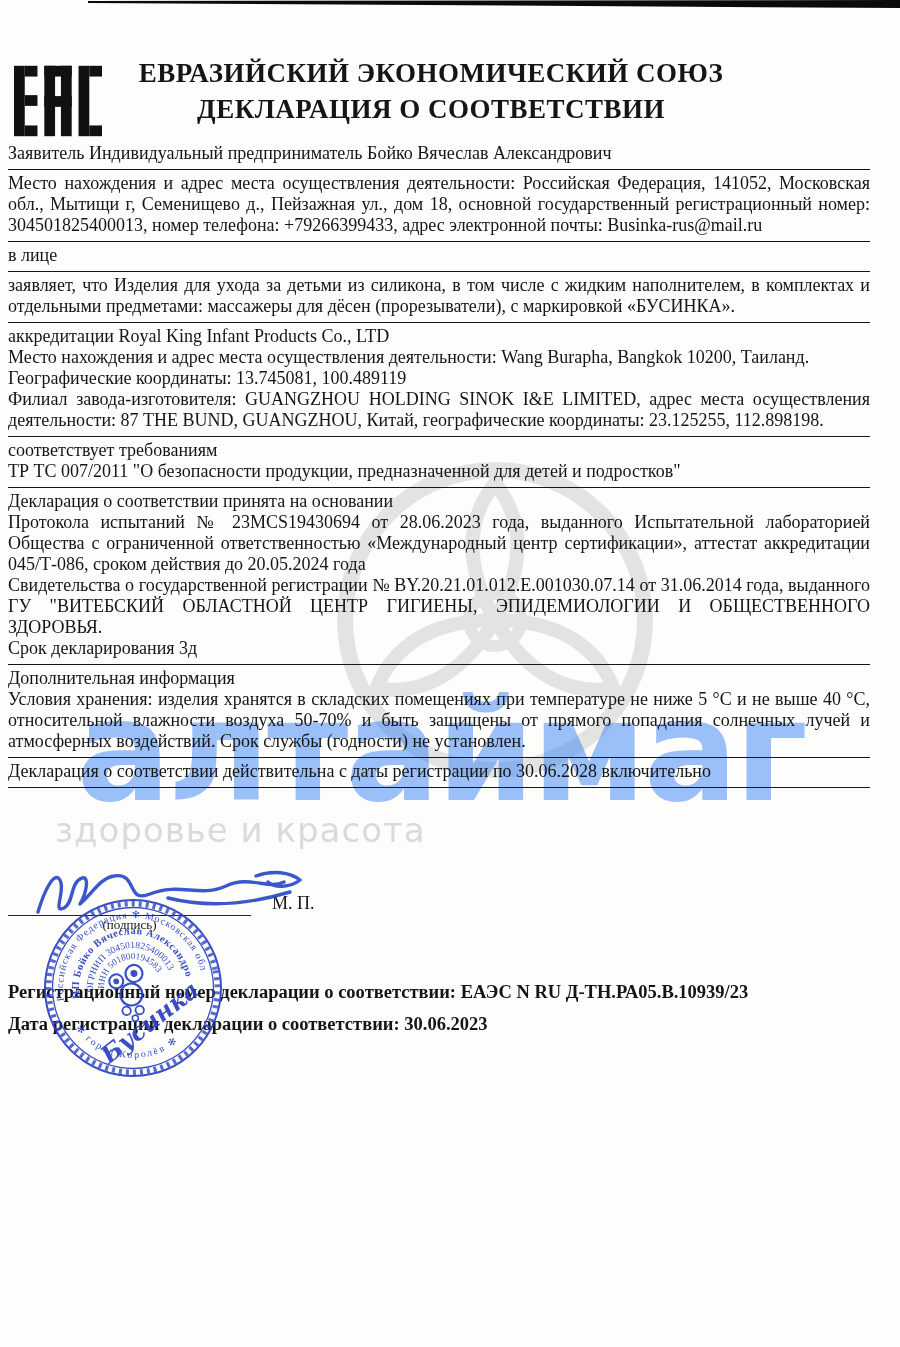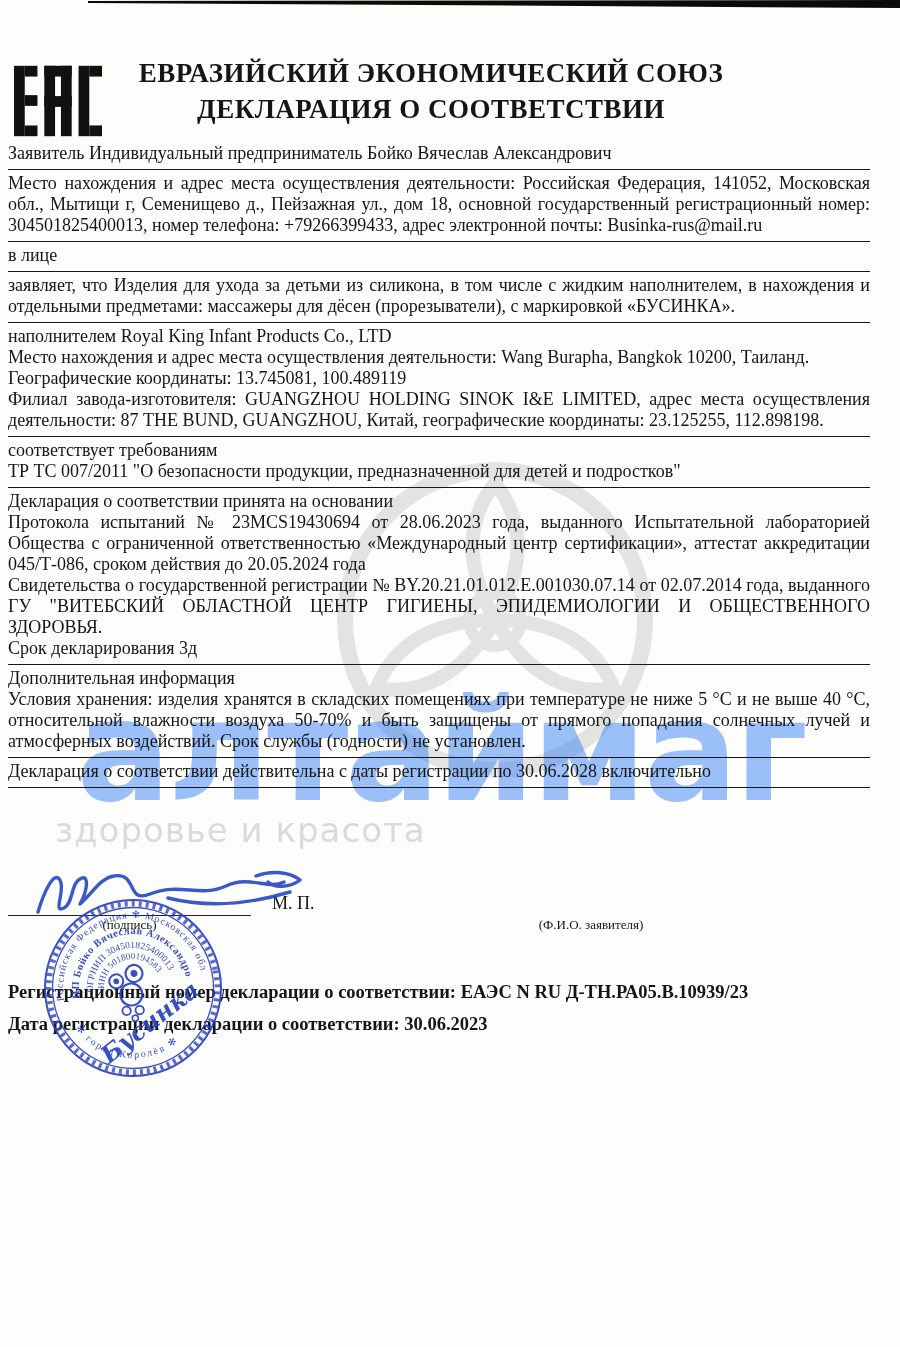--- a/index.html
+++ b/index.html
@@ -99,58 +99,57 @@
     <div class="row just">
       <span>Место нахождения и адрес места осуществления деятельности: Российская Федерация, 141052, Московская обл., Мытищи г, Семенищево д., Пейзажная ул., дом 18, основной государственный регистрационный номер: 304501825400013, номер телефона: +79266399433, адрес электронной почты: Businka-rus@mail.ru</span>
     </div>
 
     <div class="row">
       <span class="b">в лице</span>
     </div>
 
     <div class="row just">
       <span class="b">заявляет, что</span>
-      <span>Изделия для ухода за детьми из силикона, в том числе с жидким наполнителем, в нахождения и отдельными предметами: массажеры для дёсен (прорезыватели), с маркировкой «БУСИНКА».</span>
+      <span>Изделия для ухода за детьми из силикона, в том числе с жидким наполнителем, в комплектах и отдельными предметами: массажеры для дёсен (прорезыватели), с маркировкой «БУСИНКА».</span>
     </div>
 
     <div class="row">
       <div>
-        <span class="b">наполнителем</span>
+        <span class="b">аккредитации</span>
         <span>Royal King Infant Products Co., LTD</span>
       </div>
       <div>Место нахождения и адрес места осуществления деятельности: Wang Burapha, Bangkok 10200, Таиланд.</div>
       <div>Географические координаты: 13.745081, 100.489119</div>
       <div class="just">Филиал завода-изготовителя: GUANGZHOU HOLDING SINOK I&amp;E LIMITED, адрес места осуществления деятельности: 87 THE BUND, GUANGZHOU, Китай, географические координаты: 23.125255, 112.898198.</div>
     </div>
 
     <div class="row">
       <div class="b">соответствует требованиям</div>
       <div>ТР ТС 007/2011 "О безопасности продукции, предназначенной для детей и подростков"</div>
     </div>
 
     <div class="row">
       <div class="b">Декларация о соответствии принята на основании</div>
       <div class="just">Протокола испытаний № 23MCS19430694 от 28.06.2023 года, выданного Испытательной лабораторией Общества с ограниченной ответственностью «Международный центр сертификации», аттестат аккредитации 045/Т-086, сроком действия до 20.05.2024 года</div>
-      <div class="just">Свидетельства о государственной регистрации № BY.20.21.01.012.Е.001030.07.14 от 02.07.2014 года, выданного ГУ "ВИТЕБСКИЙ ОБЛАСТНОЙ ЦЕНТР ГИГИЕНЫ, ЭПИДЕМИОЛОГИИ И ОБЩЕСТВЕННОГО ЗДОРОВЬЯ.</div>
+      <div class="just">Свидетельства о государственной регистрации № BY.20.21.01.012.Е.001030.07.14 от 31.06.2014 года, выданного ГУ "ВИТЕБСКИЙ ОБЛАСТНОЙ ЦЕНТР ГИГИЕНЫ, ЭПИДЕМИОЛОГИИ И ОБЩЕСТВЕННОГО ЗДОРОВЬЯ.</div>
       <div>Срок декларирования 3д</div>
     </div>
 
     <div class="row">
       <div class="b">Дополнительная информация</div>
       <div class="just">Условия хранения: изделия хранятся в складских помещениях при температуре не ниже 5 °С и не выше 40 °С, относительной влажности воздуха 50-70% и быть защищены от прямого попадания солнечных лучей и атмосферных воздействий. Срок службы (годности) не установлен.</div>
     </div>
 
     <div class="row b">Декларация о соответствии действительна с даты регистрации по 30.06.2028 включительно</div>
 
   </div>
 
   <div class="sig-line"></div>
   <div class="sig-caption">(подпись)</div>
   <div class="mp">М. П.</div>
-  <div class="fio-caption">(Ф.И.О. заявителя)</div>
 
   <svg class="signature-svg" width="300" height="62" viewBox="0 0 300 62">
     <g stroke="#2746c8" fill="none" stroke-width="3.4" stroke-linecap="round" stroke-linejoin="round" opacity="0.9">
       <path d="M10,50 C16,30 26,8 32,18 C38,28 24,52 36,46 C46,41 42,20 54,16 C62,14 58,32 52,42 C64,32 72,16 86,14 C110,10 98,42 122,32 C152,20 172,36 198,24 C222,13 240,28 256,20"></path>
       <path d="M140,36 C180,46 222,42 262,30"></path>
       <path d="M228,14 C244,8 262,10 272,18 C262,26 246,26 240,20"></path>
     </g>
   </svg>
 
   <svg class="stamp-svg" width="200" height="200" viewBox="0 0 200 200">

